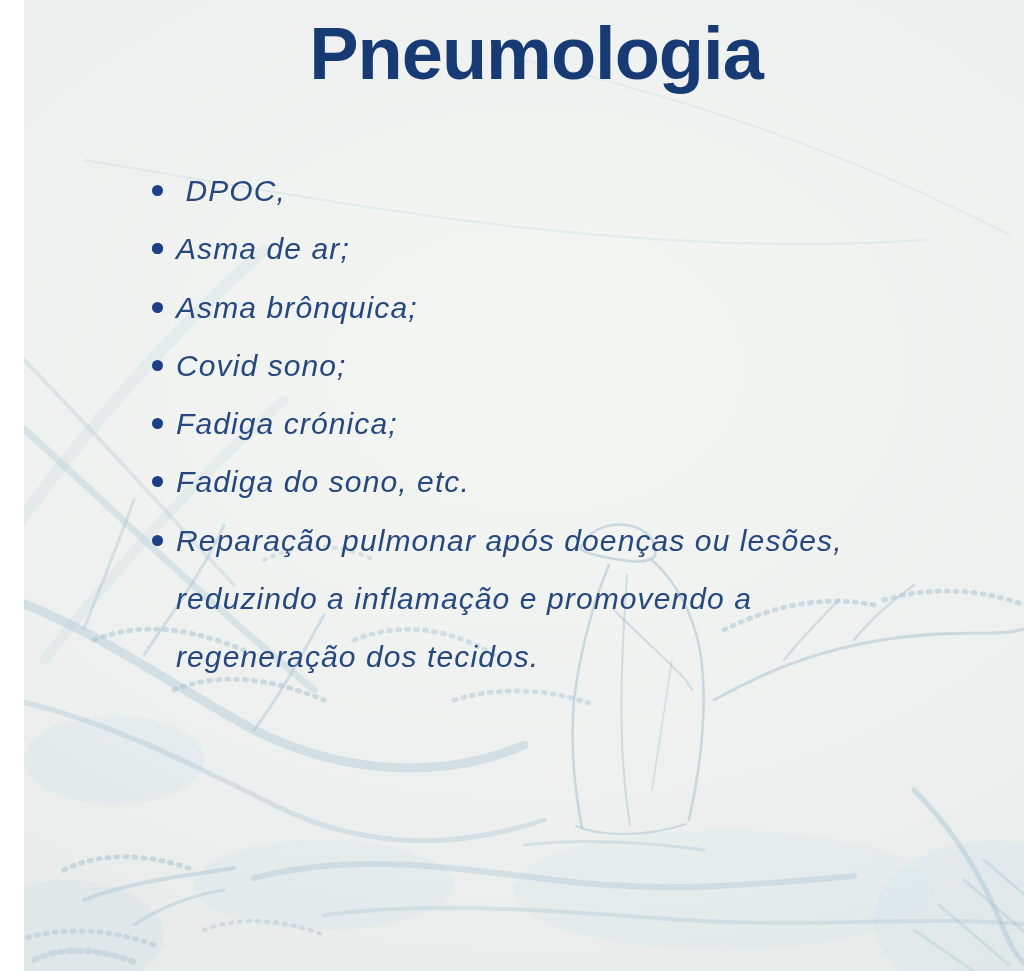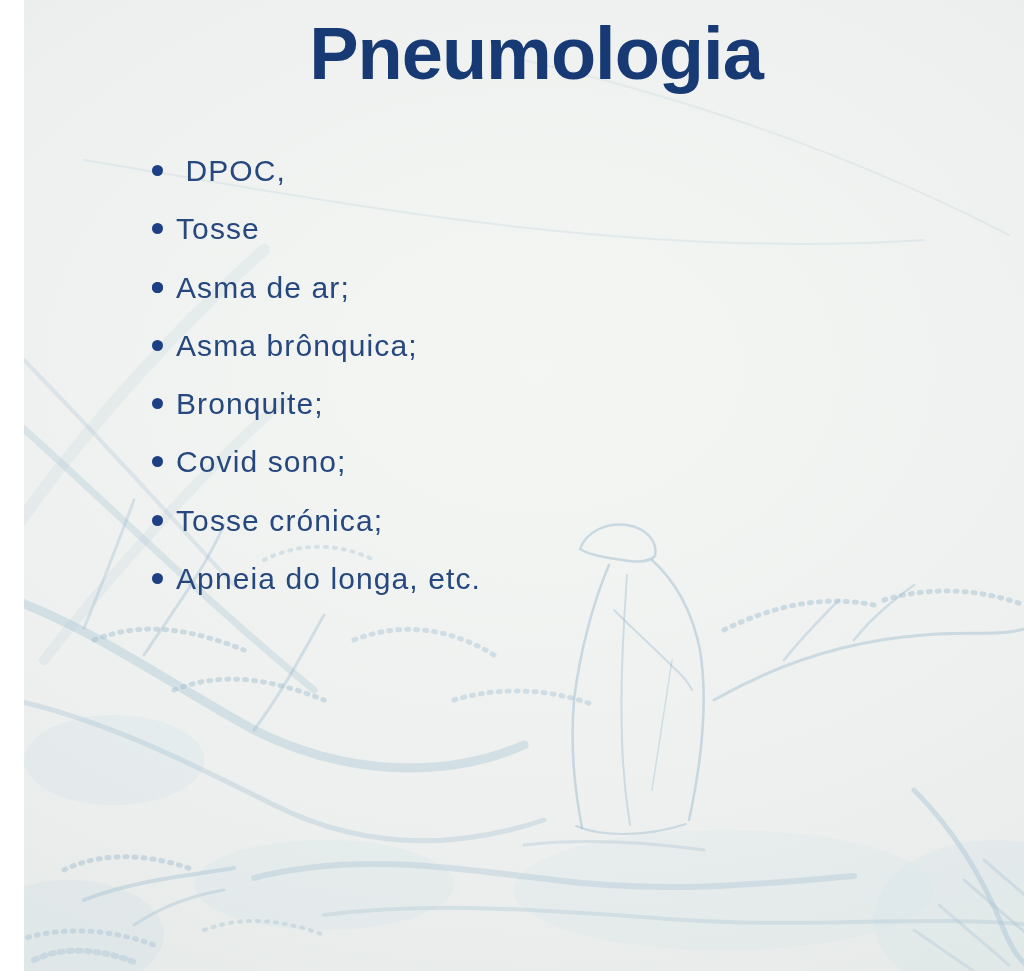--- a/index.html
+++ b/index.html
@@ -29,22 +29,23 @@
   .pp{stroke:var(--painting-stroke);fill:none;stroke-linecap:round;stroke-linejoin:round;}
   .wash{fill:var(--painting-wash);stroke:none;}
   h1.title{
     position:absolute;top:12px;left:0;width:1024px;
     text-align:center;
     font-size:74px;line-height:84px;font-weight:700;
     letter-spacing:-1px;
     color:var(--title-color);
   }
   ul.symptoms{
-    position:absolute;top:142px;left:0;width:1000px;
+    position:absolute;top:162px;left:0;width:1000px;
     list-style:none;
+    font-style:italic;
   }
   ul.symptoms li{
     position:relative;
     padding-left:152px;
     font-size:30px;
     line-height:58.3px;
     letter-spacing:1.1px;
     color:var(--text-color);
   }
   ul.symptoms li .dot{
@@ -132,44 +133,42 @@
 
   <h1 class="title">Pneumologia</h1>
 
   <ul class="symptoms">
     <li>
       <span class="dot"></span>
       <span class="line"> DPOC,</span>
     </li>
     <li>
       <span class="dot"></span>
-      <span class="line">Tosse</span>
-    </li>
-    <li>
-      <span class="dot"></span>
     </li>
     <li>
       <span class="dot"></span>
       <span class="line">Asma de ar;</span>
     </li>
     <li>
       <span class="dot"></span>
       <span class="line">Asma brônquica;</span>
     </li>
     <li>
       <span class="dot"></span>
-      <span class="line">Bronquite;</span>
-    </li>
-    <li>
-      <span class="dot"></span>
       <span class="line">Covid sono;</span>
     </li>
     <li>
       <span class="dot"></span>
-      <span class="line">Tosse crónica;</span>
+      <span class="line">Fadiga crónica;</span>
     </li>
     <li>
       <span class="dot"></span>
-      <span class="line">Apneia do longa, etc.</span>
+      <span class="line">Fadiga do sono, etc.</span>
+    </li>
+    <li>
+      <span class="dot"></span>
+      <span class="line">Reparação pulmonar após doenças ou lesões,</span>
+      <span class="line">reduzindo a inflamação e promovendo a</span>
+      <span class="line">regeneração dos tecidos.</span>
     </li>
   </ul>
 
 </div>
 
 </body></html>

